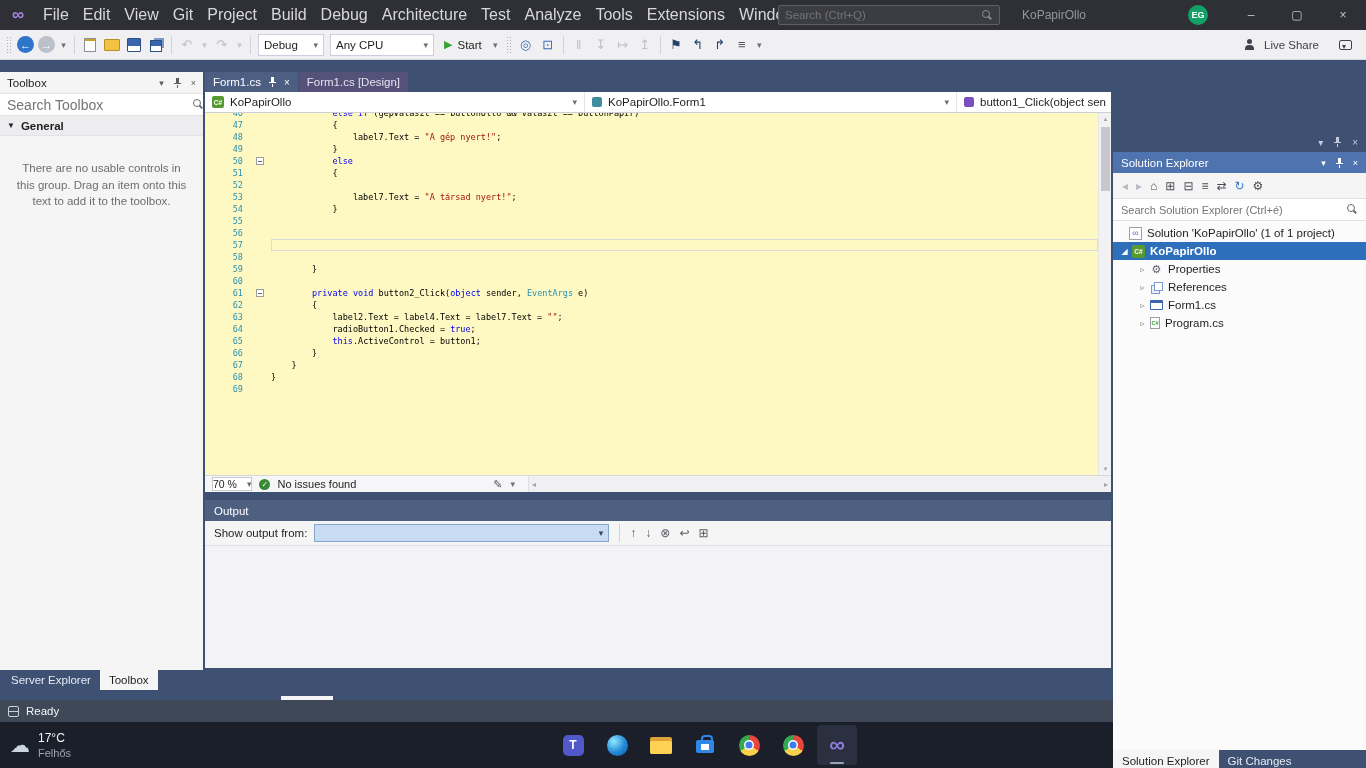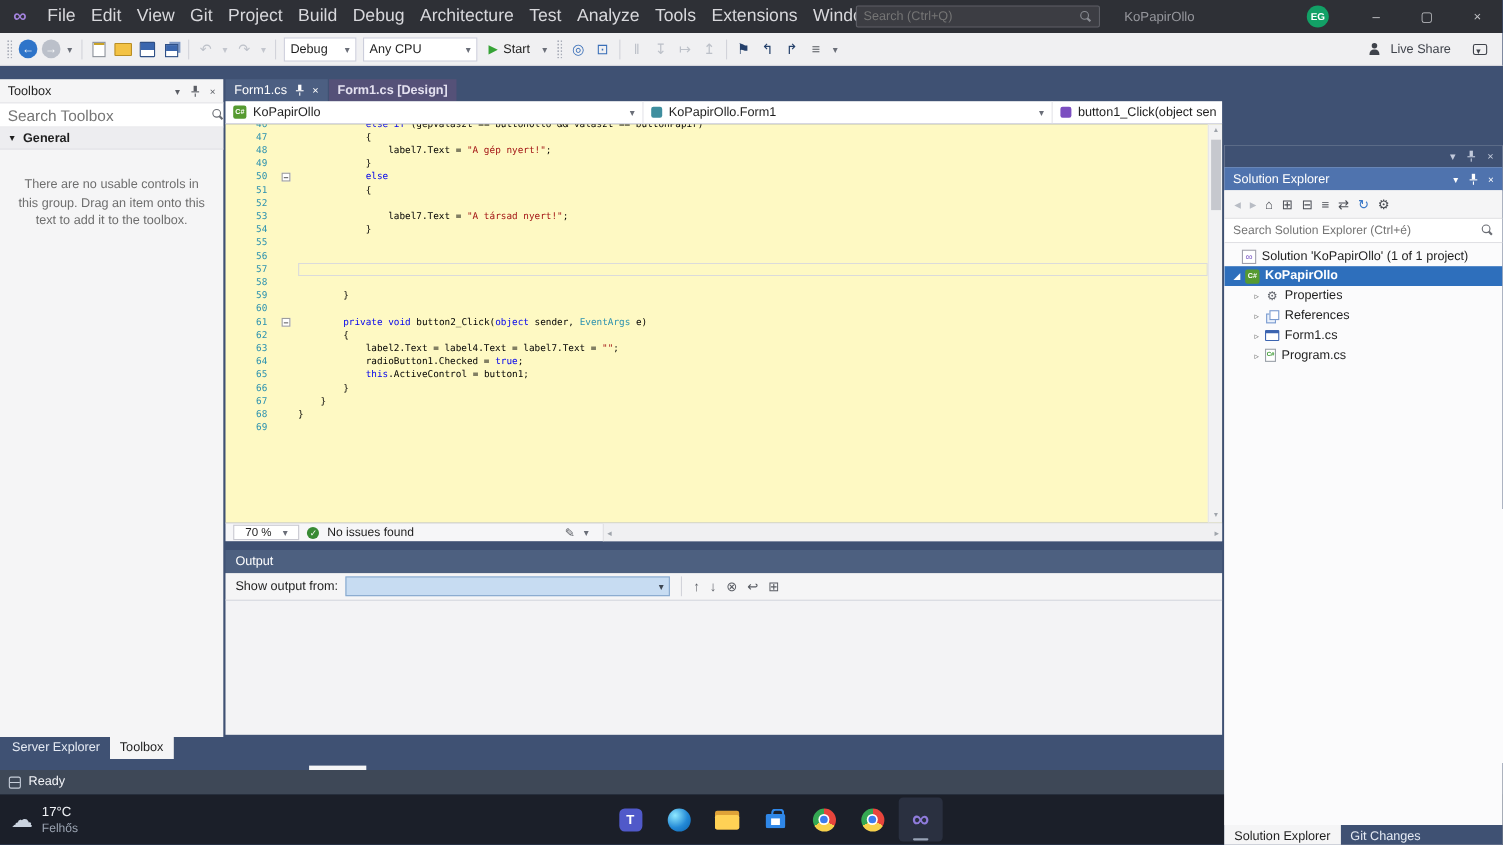--- a/index.html
+++ b/index.html
@@ -80,21 +80,21 @@
   #left-panel-tabs { left:2px; top:610px; }
   #center-panel-tabs { left:208px; top:636px;gap:8px; }
   .ptab { padding:8px 9px; display:flex; align-items:center; color:#E6EBF4; cursor:default; }
   .ptab.active { background:#F5F5F6; color:#1E1E1E; }
 
   
   #editor-group { position:absolute; left:205px; top:12px; width:906px; height:420px; display:flex; flex-direction:column; }
   #document-tabs { height:20px; display:flex; }
   .doc-tab { display:flex; align-items:center; padding:0 8px; font-size:11.5px; color:#fff; gap:7px; margin-right:1px; cursor:default; }
   .doc-tab.active { background:#4C5F82; }
-  .doc-tab.design { background:#555178; color:#E4E1F0;font-weight:bold; }
+  .doc-tab.design { background:#555178; color:#E4E1F0; }
   .doc-tab .tab-close { font-size:10px; }
   #breadcrumb-bar { height:21px; background:#fff; border-bottom:1px solid #CCCEDB; display:flex; font-size:11.5px; color:#1E1E1E; }
   .crumb { display:flex; align-items:center; padding:0 7px; gap:6px; border-right:1px solid #E4E4E9; overflow:hidden; white-space:nowrap; }
   .crumb .crumb-caret { margin-left:auto; color:#6A6E78; font-size:9px; padding-left:6px; }
   .crumb-proj-icon { width:12px; height:12px; background:#569A31; border-radius:2px; color:#fff; font-size:6.5px; font-weight:bold; display:flex; align-items:center; justify-content:center; flex:none; }
   .crumb-class-icon { width:10px; height:10px; background:#3E8E9E; border-radius:2px; flex:none; }
   .crumb-method-icon { width:10px; height:10px; background:#7C4FC0; border-radius:2px; flex:none; }
   #code-area { flex:1; background:#fef9c3; position:relative; overflow:hidden; }
   #code-lines { position:absolute; top:-6px; left:0; right:13px; font-family:"DejaVu Sans Mono", monospace; font-size:8.5px; line-height:12px; }
   .code-row { display:flex; height:12px; }
@@ -103,21 +103,21 @@
   .fold-box { position:absolute; left:5px; top:2px; width:8px; height:8px; border:1px solid #9D9D9D; background:#fff; }
   .fold-box::after { content:""; position:absolute; left:1px; top:3px; width:4px; height:1px; background:#666; }
   .line-box { flex:1; white-space:pre; }
   .caret-line .line-box { box-shadow:inset 0 0 0 1px #DBDBDB; }
   .tok-p { color:#010101; } .tok-k { color:#0000EE; } .tok-s { color:#A31515; } .tok-t { color:#2B91AF; }
   #editor-vscroll { position:absolute; top:0; right:0; bottom:0; width:13px; background:#F2F2F3; border-left:1px solid #E6E6E8; }
   #editor-vscroll .sb-arrow { position:absolute; left:0; width:13px; height:12px; text-align:center; font-size:7px; color:#9FA4AB; line-height:12px; }
   #editor-vscroll .sb-up { top:0; } #editor-vscroll .sb-down { bottom:0; }
   #editor-vscroll .sb-thumb { position:absolute; top:14px; left:2px; width:9px; height:64px; background:#C6C8CE; }
   #indicator-bar { height:17px; background:#F6F6F8; border-top:1px solid #D8D8DC; display:flex; align-items:center; font-size:11px; color:#1E1E1E; padding-left:7px; gap:7px; }
-  #zoom-combo { display:flex; align-items:center; gap:10px; border:1px solid #C8C8D0; background:#fff; padding:0 10px; height:14px; font-size:10.5px; }
+  #zoom-combo { display:flex; align-items:center; gap:10px; border:1px solid #C8C8D0; background:#fff; padding:0 0; height:14px; font-size:10.5px; }
   #zoom-combo .tb-combo-caret { margin:0; }
   .health-check { width:11px; height:11px; border-radius:50%; background:#388A34; color:#fff; font-size:8px; display:flex; align-items:center; justify-content:center; }
   #issues-label { font-size:11px; }
   #pen-group { display:flex; align-items:center; gap:4px; margin-left:130px; color:#55585F; }
   #hscroll { flex:1; height:16px; margin-left:6px; background:#F0F0F2; border-left:1px solid #E0E0E4; display:flex; align-items:center; justify-content:space-between; color:#9FA4AB; font-size:8px; padding:0 3px; }
 
   
   #output-panel { position:absolute; left:205px; top:440px; width:906px; height:168px; display:flex; flex-direction:column; }
   #output-header { height:21px; background:#4D6080; color:#fff; display:flex; align-items:center; padding:0 9px; font-size:11.5px; }
   #output-toolbar { height:25px; background:#F5F5F6; border-bottom:1px solid #E2E2E6; display:flex; align-items:center; gap:7px; padding:0 9px; font-size:11.5px; color:#1E1E1E; }

